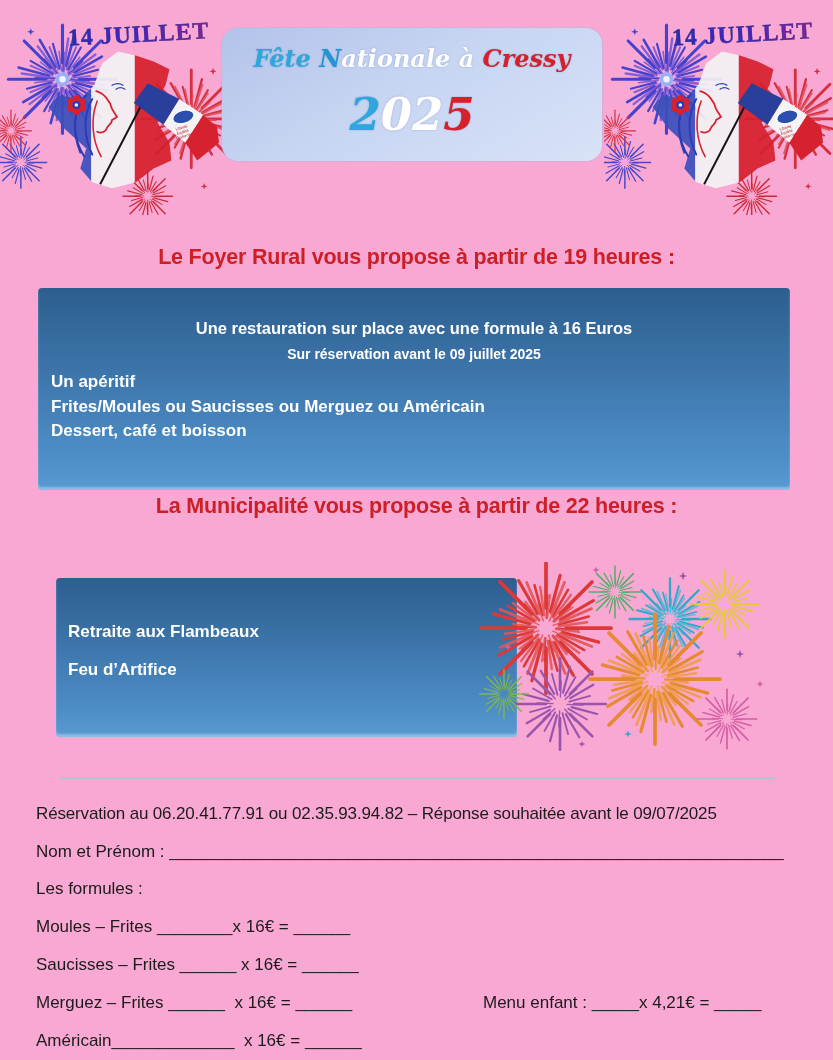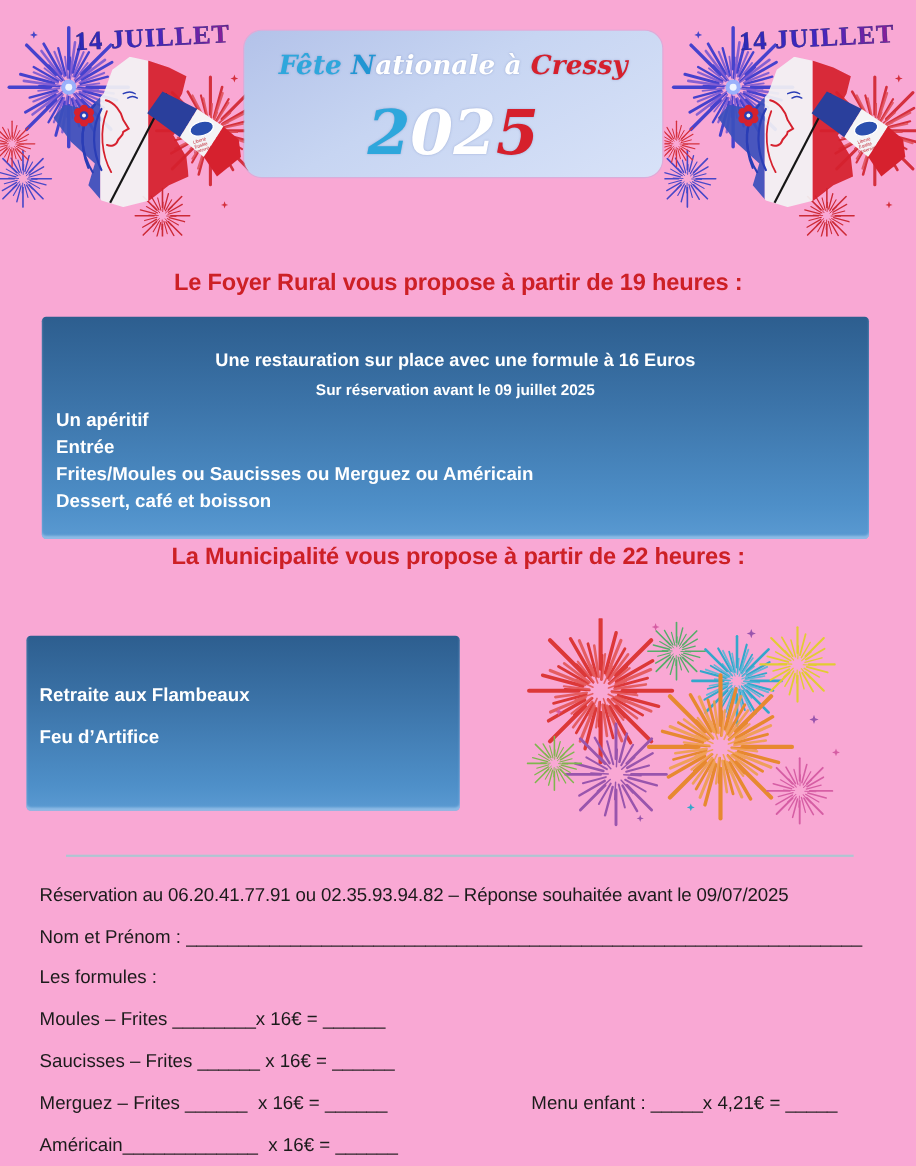--- a/index.html
+++ b/index.html
@@ -19,21 +19,21 @@
     position:absolute;left:222px;top:28px;width:380px;height:133px;border-radius:16px;
     background:linear-gradient(150deg,#b3c2e9 0%,#c7d5f2 45%,#d8e2f8 100%);
     box-shadow:0 0 0 1px rgba(160,180,225,.35);
   }
   .title-line1{
     position:absolute;top:16px;left:0;width:100%;text-align:center;white-space:nowrap;
     font-family:"DejaVu Serif",serif;font-style:italic;font-weight:700;font-size:24px;
   }
   .title-line2{
     position:absolute;top:60px;left:0;width:100%;text-align:center;
-    font-family:"DejaVu Serif",serif;font-style:italic;font-weight:700;font-size:56px;
+    font-family:"DejaVu Serif",serif;font-style:italic;font-weight:700;font-size:45px;
   }
   .title-line1 span,.title-line2 span{text-shadow:0 0 2px rgba(90,110,170,.45);}
 
   
   .h-red{
     position:absolute;left:0;width:100%;text-align:center;
     color:#cd2026;font-weight:700;font-size:21.5px;letter-spacing:-0.2px;
   }
   .h1{top:245px;}
   .h2{top:494px;}
@@ -41,21 +41,21 @@
   
   .bluebox{
     position:absolute;border-radius:4px;color:#ffffff;font-weight:700;
     background:linear-gradient(180deg,#2d5e8f 0%,#3c74a9 40%,#4e8fc8 85%,#5a9ad2 100%);
     box-shadow:inset 0 -3px 2px rgba(185,215,245,.55);
   }
   .box1{left:38px;top:288px;width:752px;height:202px;}
   .box1 .c1{position:absolute;top:31px;left:0;width:100%;text-align:center;font-size:16.5px;}
   .box1 .c2{position:absolute;top:58px;left:0;width:100%;text-align:center;font-size:14px;}
   .box1 ul{position:absolute;top:82px;left:13px;margin:0;padding:0;list-style:none;font-size:17px;line-height:24.5px;}
-  .box2{left:24px;top:578px;width:394px;height:159px;}
+  .box2{left:56px;top:578px;width:461px;height:159px;}
   .box2 .l1{position:absolute;left:12px;top:44px;font-size:17px;}
   .box2 .l2{position:absolute;left:12px;top:82px;font-size:17px;}
 
   .separator{position:absolute;left:60px;top:777px;width:716px;height:2px;background:#aec6d2;}
 
   
   .formline{position:absolute;left:36px;font-size:17px;line-height:22px;white-space:pre;}
   .f-reservation{top:803px;width:760px;overflow:hidden;letter-spacing:-0.15px;}
   .f-name{top:841px;width:758px;overflow:hidden;}
   .f-formules{top:878px;}
@@ -179,21 +179,20 @@
     </div>
   </div>
 
   <div class="h-red h1">Le Foyer Rural vous propose à partir de 19 heures :</div>
 
   <div class="bluebox box1">
     <div class="c1">Une restauration sur place avec une formule à 16 Euros</div>
     <div class="c2">Sur réservation avant le 09 juillet 2025</div>
     <ul>
       <li>Un apéritif</li>
-      <li>Entrée</li>
       <li>Frites/Moules ou Saucisses ou Merguez ou Américain</li>
       <li>Dessert, café et boisson</li>
     </ul>
   </div>
 
   <div class="h-red h2">La Municipalité vous propose à partir de 22 heures :</div>
 
   <div class="bluebox box2">
     <div class="l1">Retraite aux Flambeaux</div>
     <div class="l2">Feu d’Artifice</div>

